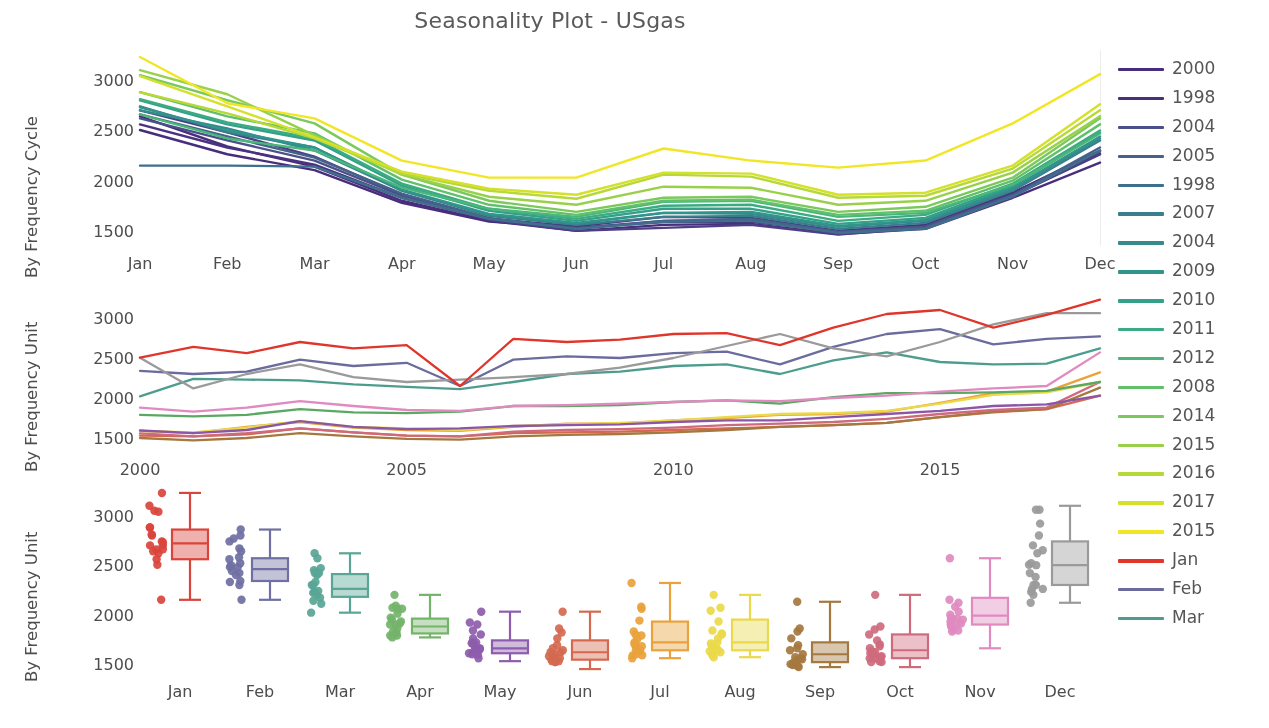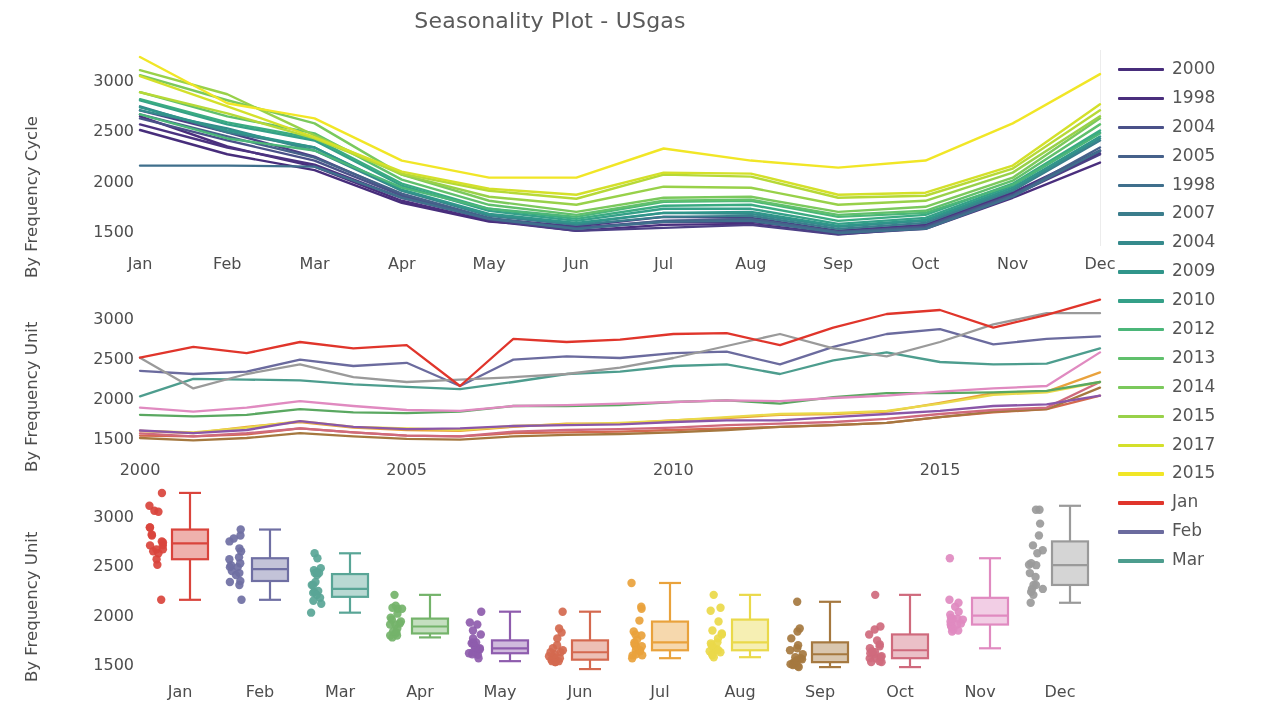--- a/index.html
+++ b/index.html
@@ -539,36 +539,44 @@
       </div>
       <div class="legrow">
         <div class="legswatch" style="background: rgb(48, 149, 138);"></div>
         <div class="leglabel">2009</div>
       </div>
       <div class="legrow">
         <div class="legswatch" style="background: rgb(52, 160, 136);"></div>
         <div class="leglabel">2010</div>
       </div>
       <div class="legrow">
+        <div class="legswatch" style="background: rgb(58, 171, 130);"></div>
+        <div class="leglabel">2011</div>
+      </div>
+      <div class="legrow">
         <div class="legswatch" style="background: rgb(75, 182, 121);"></div>
         <div class="leglabel">2012</div>
       </div>
       <div class="legrow">
         <div class="legswatch" style="background: rgb(96, 192, 108);"></div>
-        <div class="leglabel">2013</div>
+        <div class="leglabel">2008</div>
       </div>
       <div class="legrow">
         <div class="legswatch" style="background: rgb(123, 201, 92);"></div>
         <div class="leglabel">2014</div>
       </div>
       <div class="legrow">
         <div class="legswatch" style="background: rgb(152, 209, 73);"></div>
         <div class="leglabel">2015</div>
       </div>
       <div class="legrow">
+        <div class="legswatch" style="background: rgb(182, 217, 55);"></div>
+        <div class="leglabel">2016</div>
+      </div>
+      <div class="legrow">
         <div class="legswatch" style="background: rgb(212, 224, 42);"></div>
         <div class="leglabel">2017</div>
       </div>
       <div class="legrow">
         <div class="legswatch" style="background: rgb(241, 230, 38);"></div>
         <div class="leglabel">2015</div>
       </div>
       <div class="legrow">
         <div class="legswatch" style="background: rgb(224, 53, 43);"></div>
         <div class="leglabel">Jan</div>

